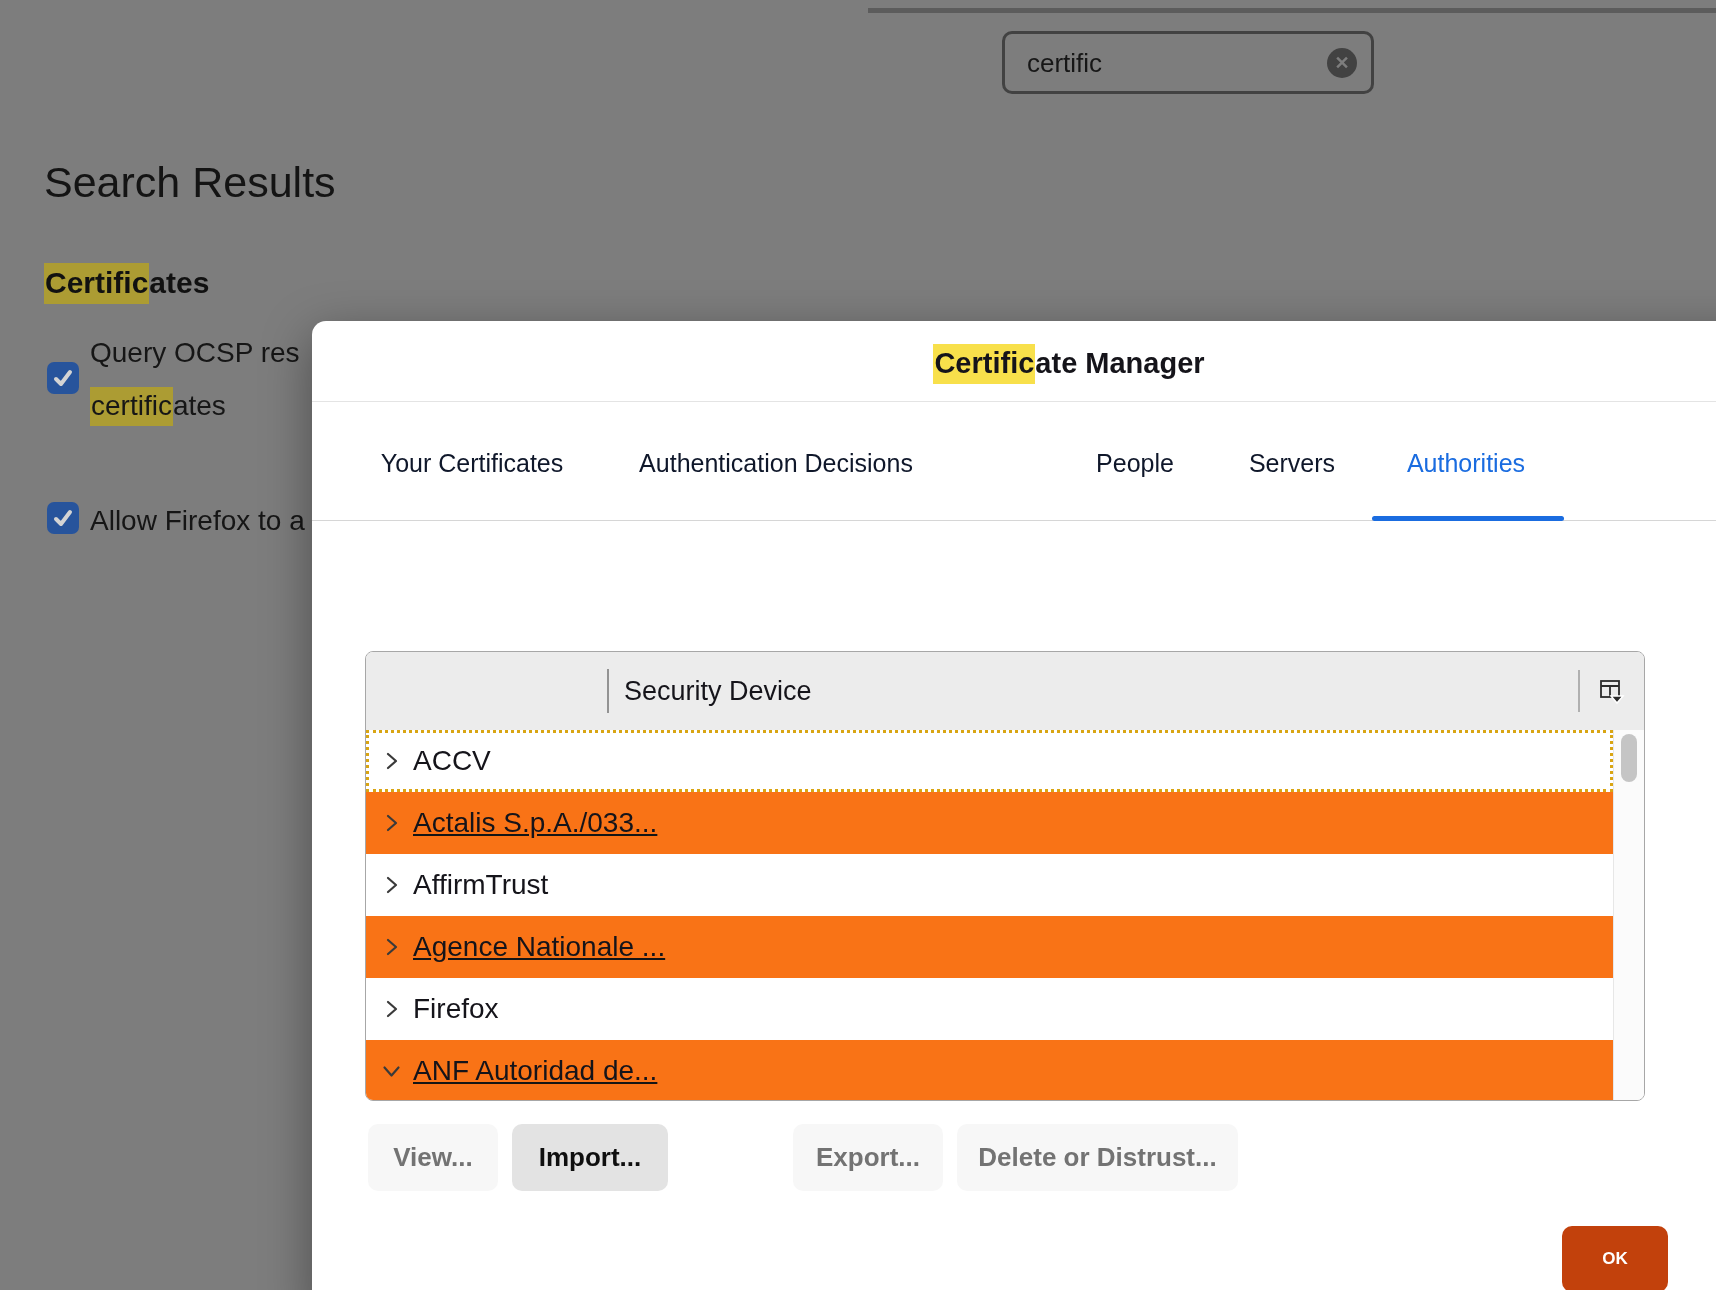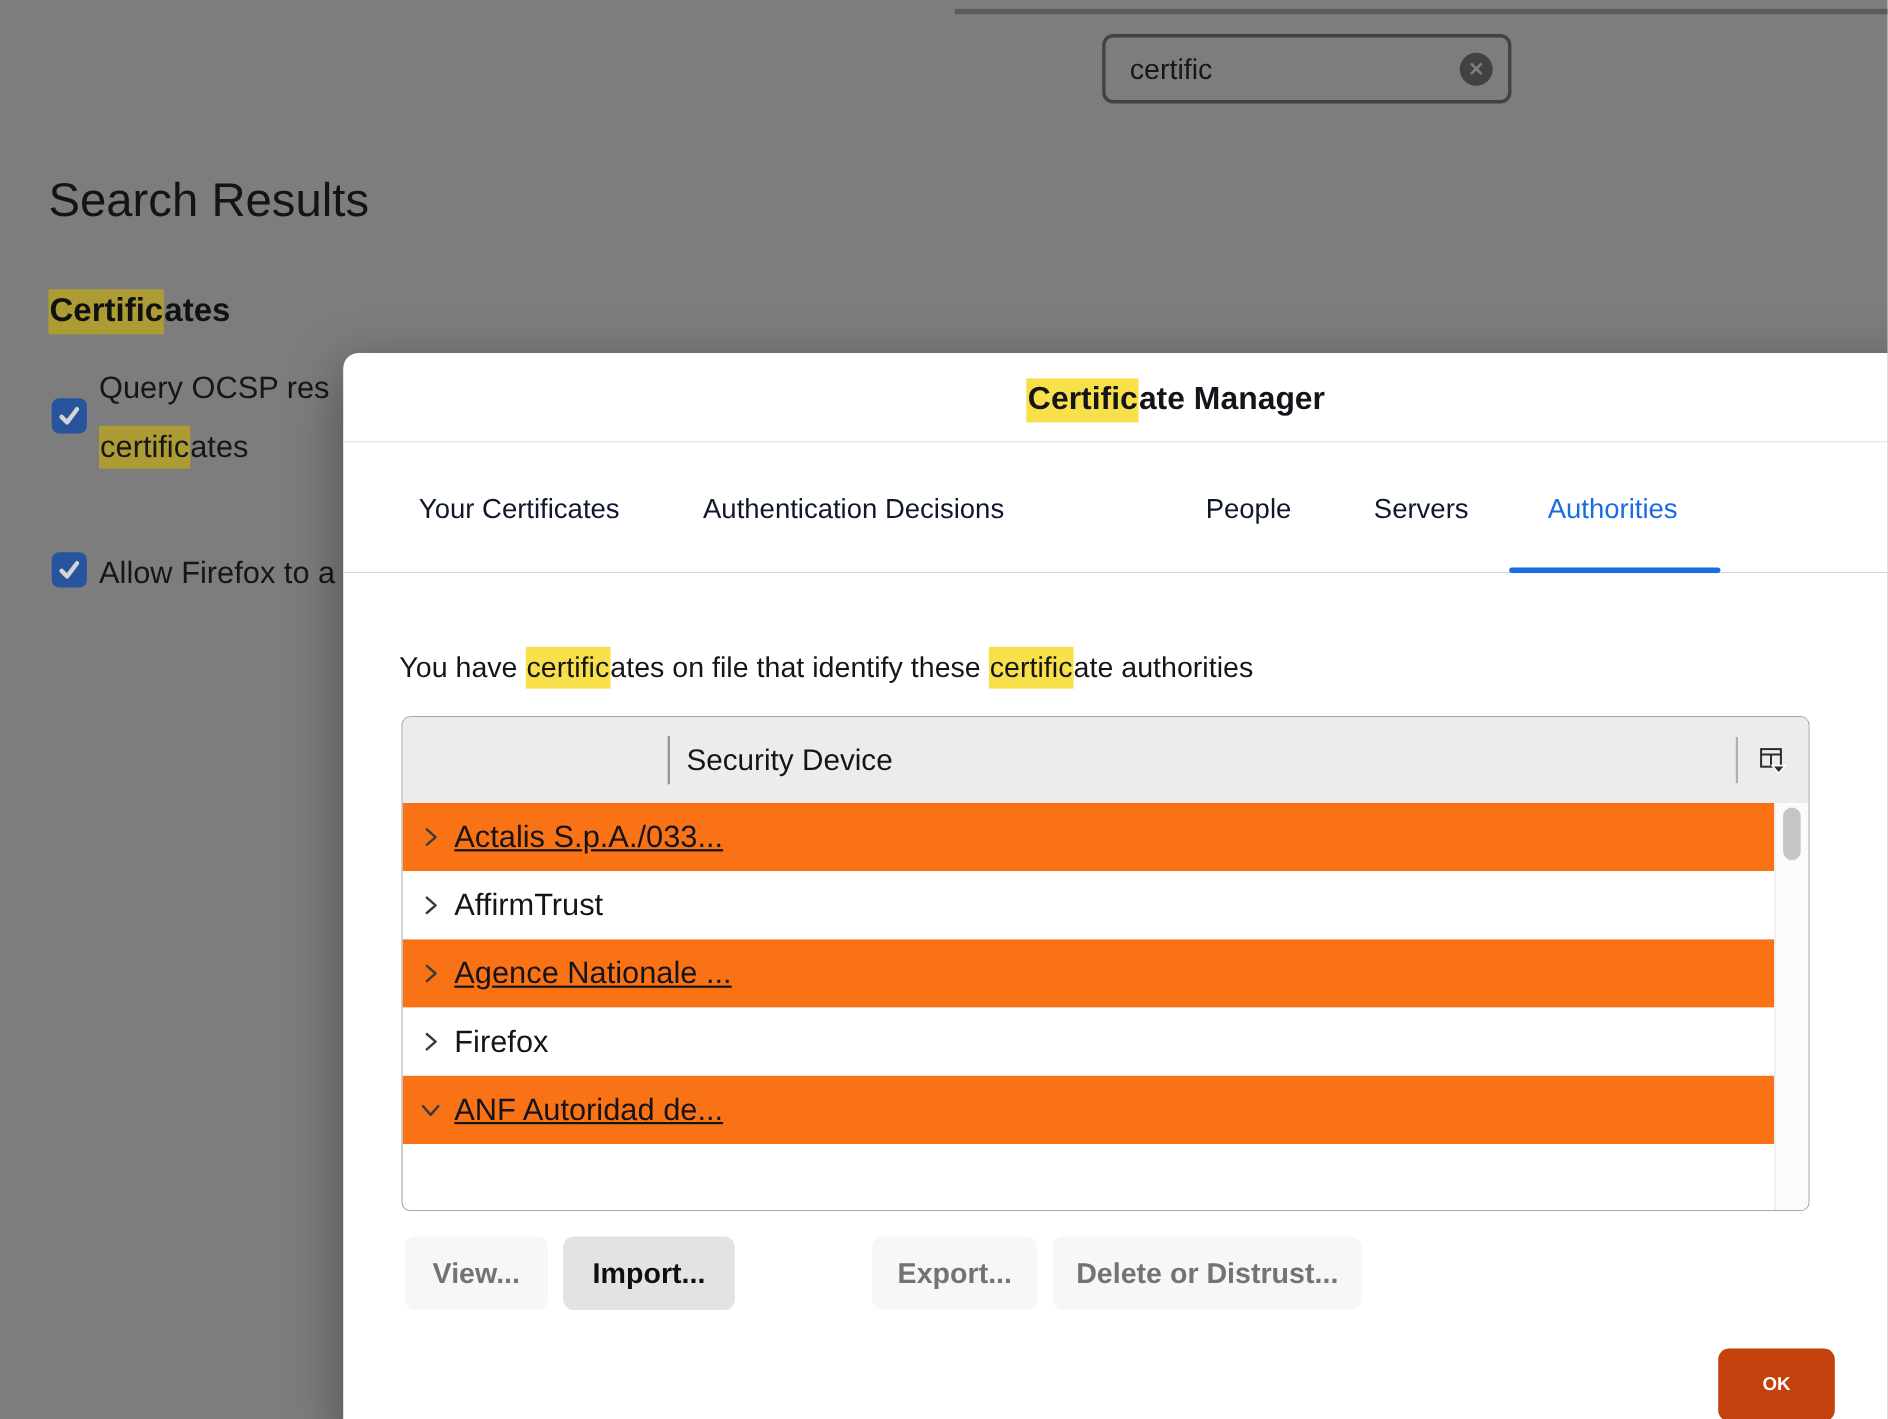--- a/index.html
+++ b/index.html
@@ -141,38 +141,45 @@
   <div class="hdr-divider"></div>
 
   <div class="tab" style="left:160px;"><span>Your Certificates</span></div>
   <div class="tab" style="left:464px;"><span>Authentication Decisions</span></div>
   <div class="tab" style="left:823px;"><span>People</span></div>
   <div class="tab" style="left:980px;text-align:right;"><span>Servers</span></div>
   <div class="tab active" style="left:1154px;"><span>Authorities</span></div>
   <div class="tabs-border"></div>
   <div class="tab-underline"></div>
 
-  <div class="desc"><span>You have </span><mark class="bright">certific</mark><span>ates on file that identify these </span><mark class="bright">certific</mark><span>ate authorities</span></div>
 
   <div class="ctable">
     <div class="thead">
       <div class="col-div1"></div>
       <div class="th device">Security Device</div>
       <div class="col-div2"></div>
       <div class="picker">
         <svg width="26" height="26" viewBox="0 0 26 26">
           <rect x="2" y="3" width="18" height="16" fill="none" stroke="#2b2b2b" stroke-width="1.8"></rect>
           <line x1="2" y1="8" x2="20" y2="8" stroke="#2b2b2b" stroke-width="1.8"></line>
           <line x1="11" y1="8" x2="11" y2="19" stroke="#2b2b2b" stroke-width="1.8"></line>
           <polygon points="12,18 24,18 18,25" fill="#2b2b2b" stroke="#ffffff" stroke-width="1.5"></polygon>
         </svg>
       </div>
     </div>
 
     <div class="rows">
+      <div class="row selected">
+        <span class="chev">
+          <svg width="15" height="22" viewBox="0 0 15 22">
+              <polyline points="4,4 12,11 4,18" fill="none" stroke="#3a3a3a" stroke-width="2.2" stroke-linecap="round" stroke-linejoin="round"></polyline>
+            </svg>
+        </span>
+        <span class="row-label">ACCV</span>
+      </div>
       <div class="row alt">
         <span class="chev">
           <svg width="15" height="22" viewBox="0 0 15 22">
               <polyline points="4,4 12,11 4,18" fill="none" stroke="#3a3a3a" stroke-width="2.2" stroke-linecap="round" stroke-linejoin="round"></polyline>
             </svg>
         </span>
         <span class="row-label">Actalis S.p.A./033...</span>
       </div>
       <div class="row">
         <span class="chev">

